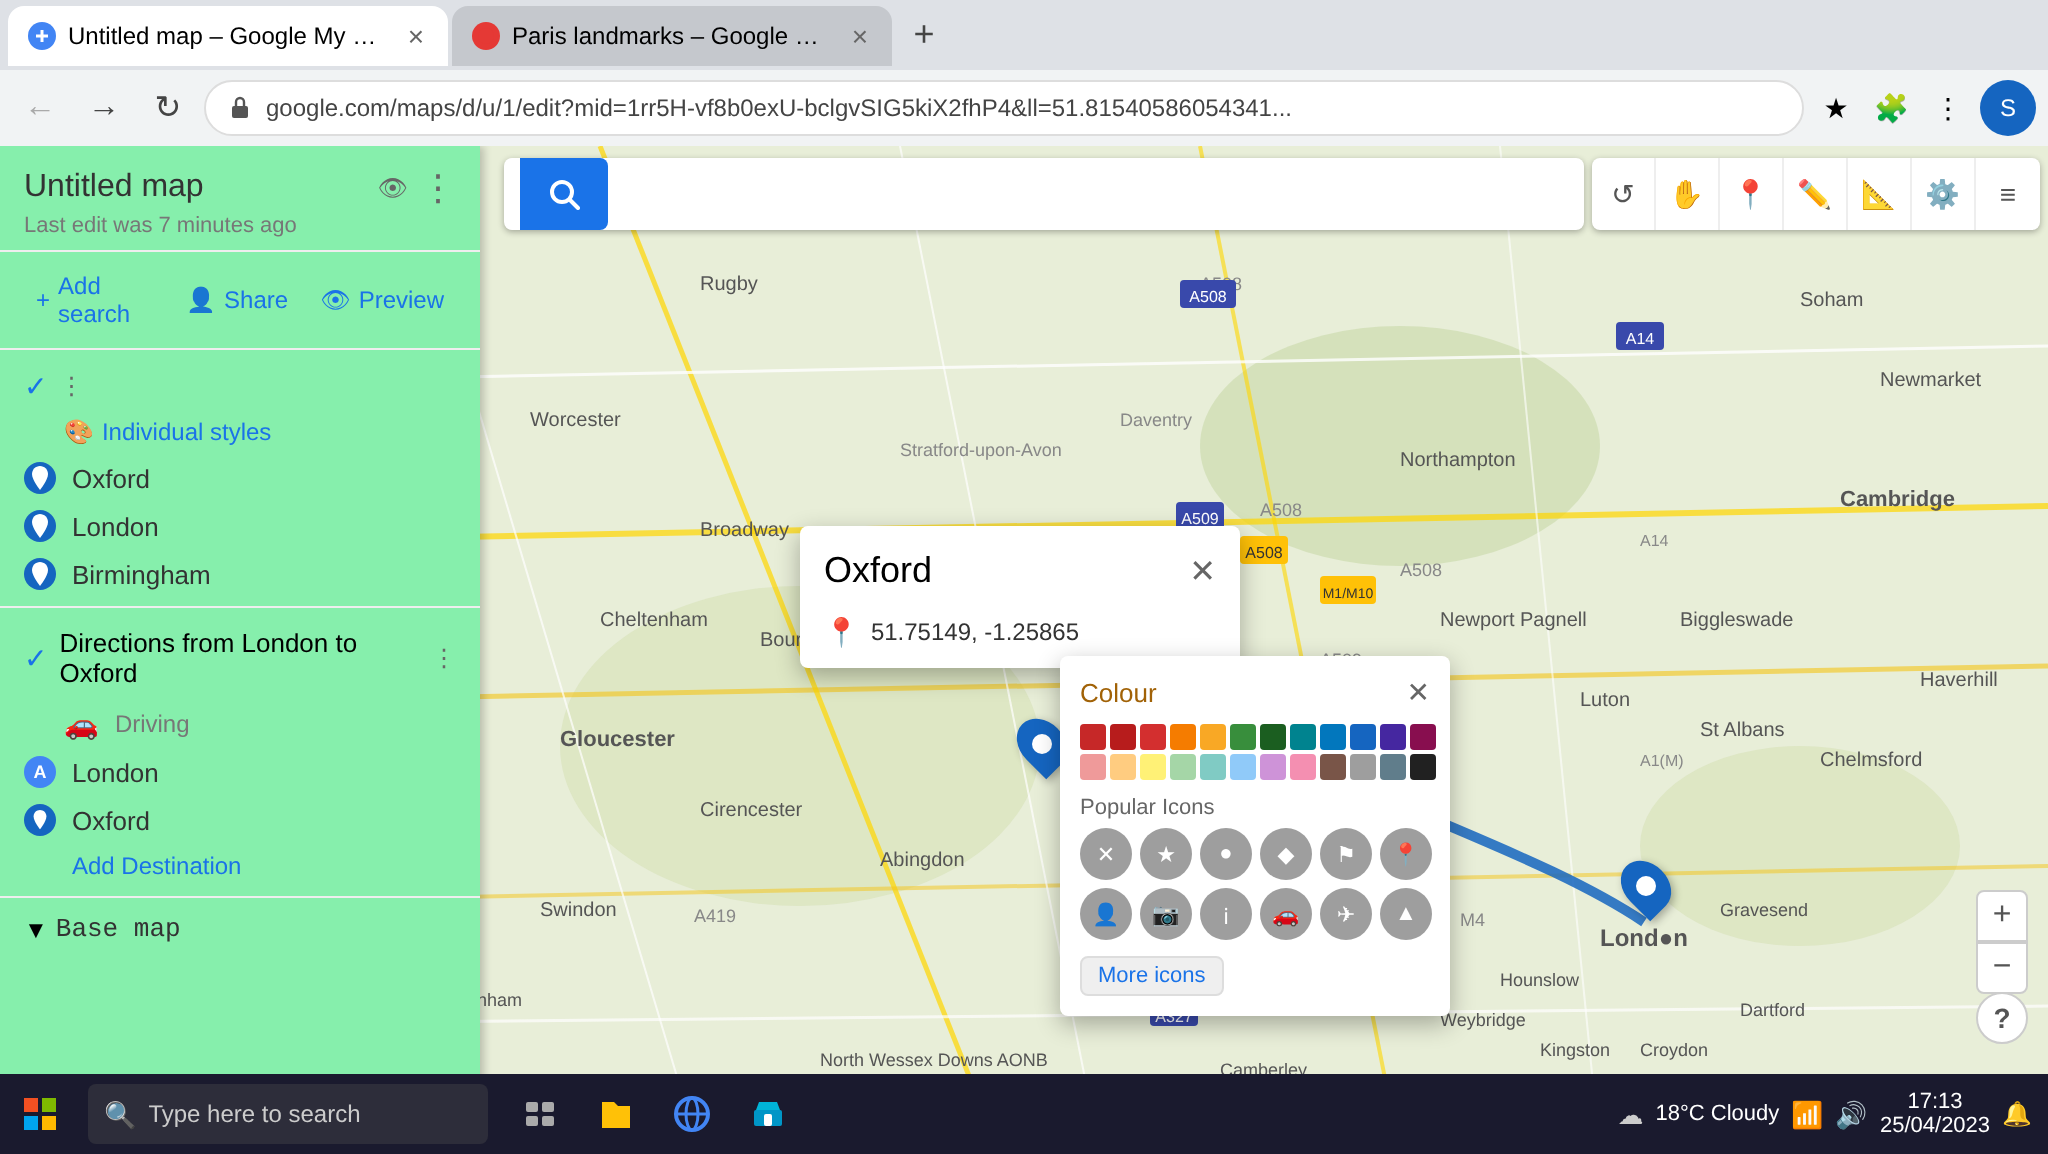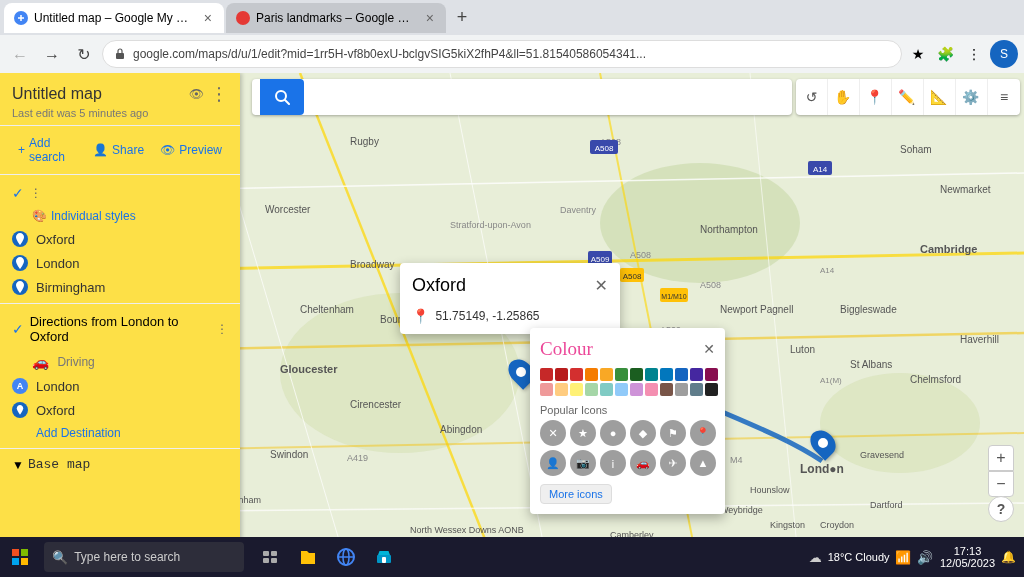--- a/index.html
+++ b/index.html
@@ -23,21 +23,21 @@
     .address-bar { flex: 1; height: 28px; background: #fff; border-radius: 14px; display: flex; align-items: center; padding: 0 10px; gap: 6px; border: 1px solid #ddd; font-size: 13px; color: #333; }
     .address-text { flex: 1; overflow: hidden; text-overflow: ellipsis; white-space: nowrap; font-size: 12px; color: #444; }
     .browser-icons { display: flex; gap: 4px; align-items: center; }
     .bicon { width: 24px; height: 24px; border-radius: 50%; display: flex; align-items: center; justify-content: center; font-size: 14px; cursor: pointer; }
     .profile-avatar { width: 28px; height: 28px; border-radius: 50%; background: #1565c0; color: white; display: flex; align-items: center; justify-content: center; font-size: 12px; }
 
     
     .map-container { position: relative; width: 100%; height: calc(577px - 73px); overflow: hidden; background: #e8f0e8; }
 
     
-    .sidebar { position: absolute; top: 0; left: 0; width: 240px; height: 100%; background: #fde047; z-index: 10; display: flex; flex-direction: column; box-shadow: 2px 0 4px rgba(0,0,0,0.2); overflow-y: auto; }
+    .sidebar { position: absolute; top: 0; left: 0; width: 240px; height: 100%; background: #86efac; z-index: 10; display: flex; flex-direction: column; box-shadow: 2px 0 4px rgba(0,0,0,0.2); overflow-y: auto; }
     .sidebar-header { padding: 10px 12px 6px; border-bottom: 1px solid #eee; }
     .sidebar-title-row { display: flex; align-items: center; justify-content: space-between; }
     .sidebar-title { font-size: 16px; font-weight: 500; color: #333; }
     .sidebar-menu-icon { color: #666; cursor: pointer; font-size: 18px; }
     .sidebar-subtitle { font-size: 11px; color: #777; margin-top: 2px; }
     .sidebar-visibility { color: #666; cursor: pointer; }
     .sidebar-actions { display: flex; align-items: center; gap: 4px; padding: 6px 12px; border-bottom: 1px solid #eee; }
     .sidebar-action-btn { display: flex; align-items: center; gap: 4px; padding: 4px 6px; border-radius: 4px; cursor: pointer; font-size: 12px; color: #1a73e8; }
     .layer-section { padding: 4px 0; }
     .layer-header { display: flex; align-items: center; padding: 6px 12px; gap: 6px; }
@@ -70,21 +70,21 @@
     .oxford-popup { position: absolute; top: 190px; left: 400px; background: white; border-radius: 4px; box-shadow: 0 4px 12px rgba(0,0,0,0.3); z-index: 20; width: 220px; }
     .popup-header { padding: 12px 12px 8px; display: flex; justify-content: space-between; align-items: center; }
     .popup-title { font-size: 18px; font-weight: 500; }
     .popup-close { color: #666; cursor: pointer; font-size: 16px; }
     .popup-coords { display: flex; align-items: center; gap: 6px; padding: 4px 12px 10px; font-size: 12px; color: #333; }
     .popup-coord-icon { color: #e53935; font-size: 14px; }
 
     
     .icon-picker { position: absolute; top: 255px; left: 530px; background: white; border-radius: 4px; box-shadow: 0 4px 12px rgba(0,0,0,0.3); z-index: 30; width: 195px; padding: 10px; }
     .icon-picker-header { display: flex; justify-content: space-between; align-items: center; margin-bottom: 8px; }
-    .icon-picker-title { font-size: 19px; color: #ec4899; font-weight: 500; font-family: Liberation Serif, serif; }
+    .icon-picker-title { font-size: 13px; color: #a16207; font-weight: 500; }
     .icon-picker-close { color: #666; cursor: pointer; font-size: 14px; }
     .color-grid { display: grid; grid-template-columns: repeat(12, 1fr); gap: 2px; margin-bottom: 8px; }
     .color-swatch { width: 13px; height: 13px; border-radius: 2px; cursor: pointer; }
     .popular-icons-label { font-size: 11px; color: #666; margin-bottom: 4px; }
     .icon-grid { display: grid; grid-template-columns: repeat(6, 1fr); gap: 4px; margin-bottom: 8px; }
     .icon-cell { width: 26px; height: 26px; border-radius: 50%; display: flex; align-items: center; justify-content: center; cursor: pointer; font-size: 13px; }
     .more-icons-btn { font-size: 11px; color: #1a73e8; cursor: pointer; border: 1px solid #ddd; border-radius: 4px; padding: 3px 8px; display: inline-block; }
 
     
     .edit-pin-btn { position: absolute; top: 262px; left: 545px; background: white; border: 2px solid #e53935; border-radius: 4px; z-index: 25; width: 36px; height: 36px; display: flex; align-items: center; justify-content: center; cursor: pointer; }
@@ -281,21 +281,21 @@
 
   <div class="sidebar">
     <div class="sidebar-header">
       <div class="sidebar-title-row">
         <span class="sidebar-title">Untitled map</span>
         <div style="display:flex;gap:6px;align-items:center;">
           <span class="sidebar-visibility">👁</span>
           <span class="sidebar-menu-icon">⋮</span>
         </div>
       </div>
-      <div class="sidebar-subtitle">Last edit was 5 minutes ago</div>
+      <div class="sidebar-subtitle">Last edit was 7 minutes ago</div>
     </div>
 
     <div class="sidebar-actions">
       <div class="sidebar-action-btn">
         <span>+</span>
         <span>Add search</span>
       </div>
       <div class="sidebar-action-btn">
         <span>👤</span>
         <span>Share</span>
@@ -559,17 +559,17 @@
     </div>
   </div>
   <div style="flex:1;"></div>
   <div class="taskbar-right">
     <span style="color:#ccc;font-size:13px;">☁</span>
     <span style="font-size:11px;color:white;">18°C  Cloudy</span>
     <span style="color:#ccc;font-size:13px;">📶</span>
     <span style="color:#ccc;font-size:13px;">🔊</span>
     <div style="text-align:center;">
       <div class="taskbar-time">17:13</div>
-      <div class="taskbar-date">12/05/2023</div>
+      <div class="taskbar-date">25/04/2023</div>
     </div>
     <span style="color:#ccc;font-size:12px;">🔔</span>
   </div>
 </div>
 
 </body></html>

